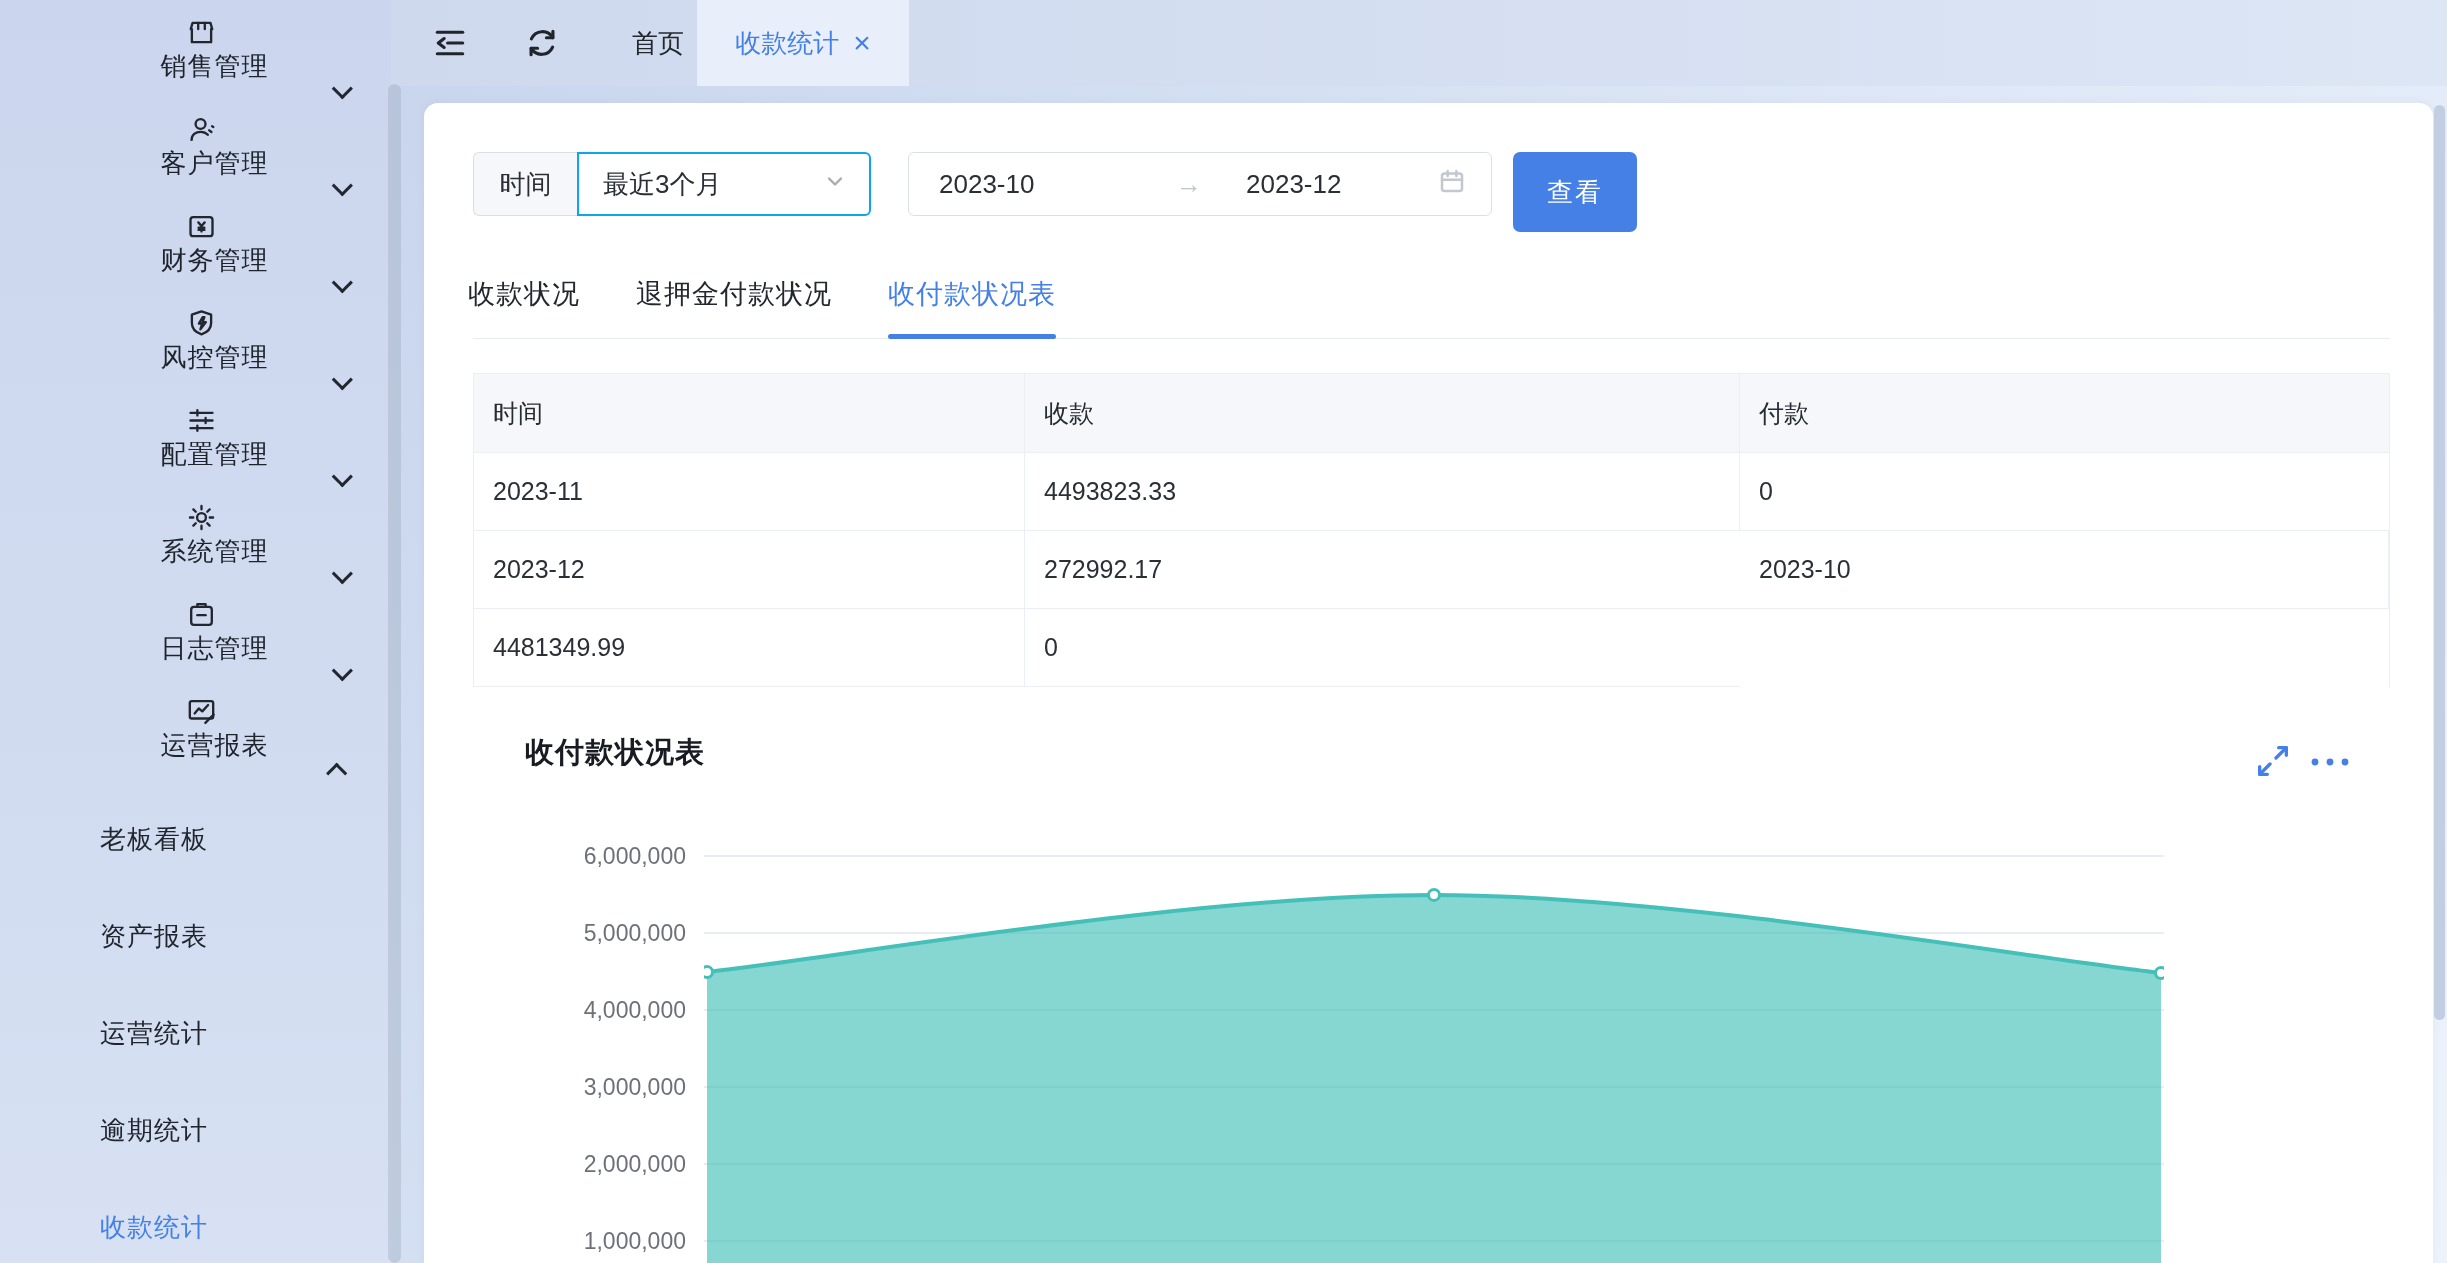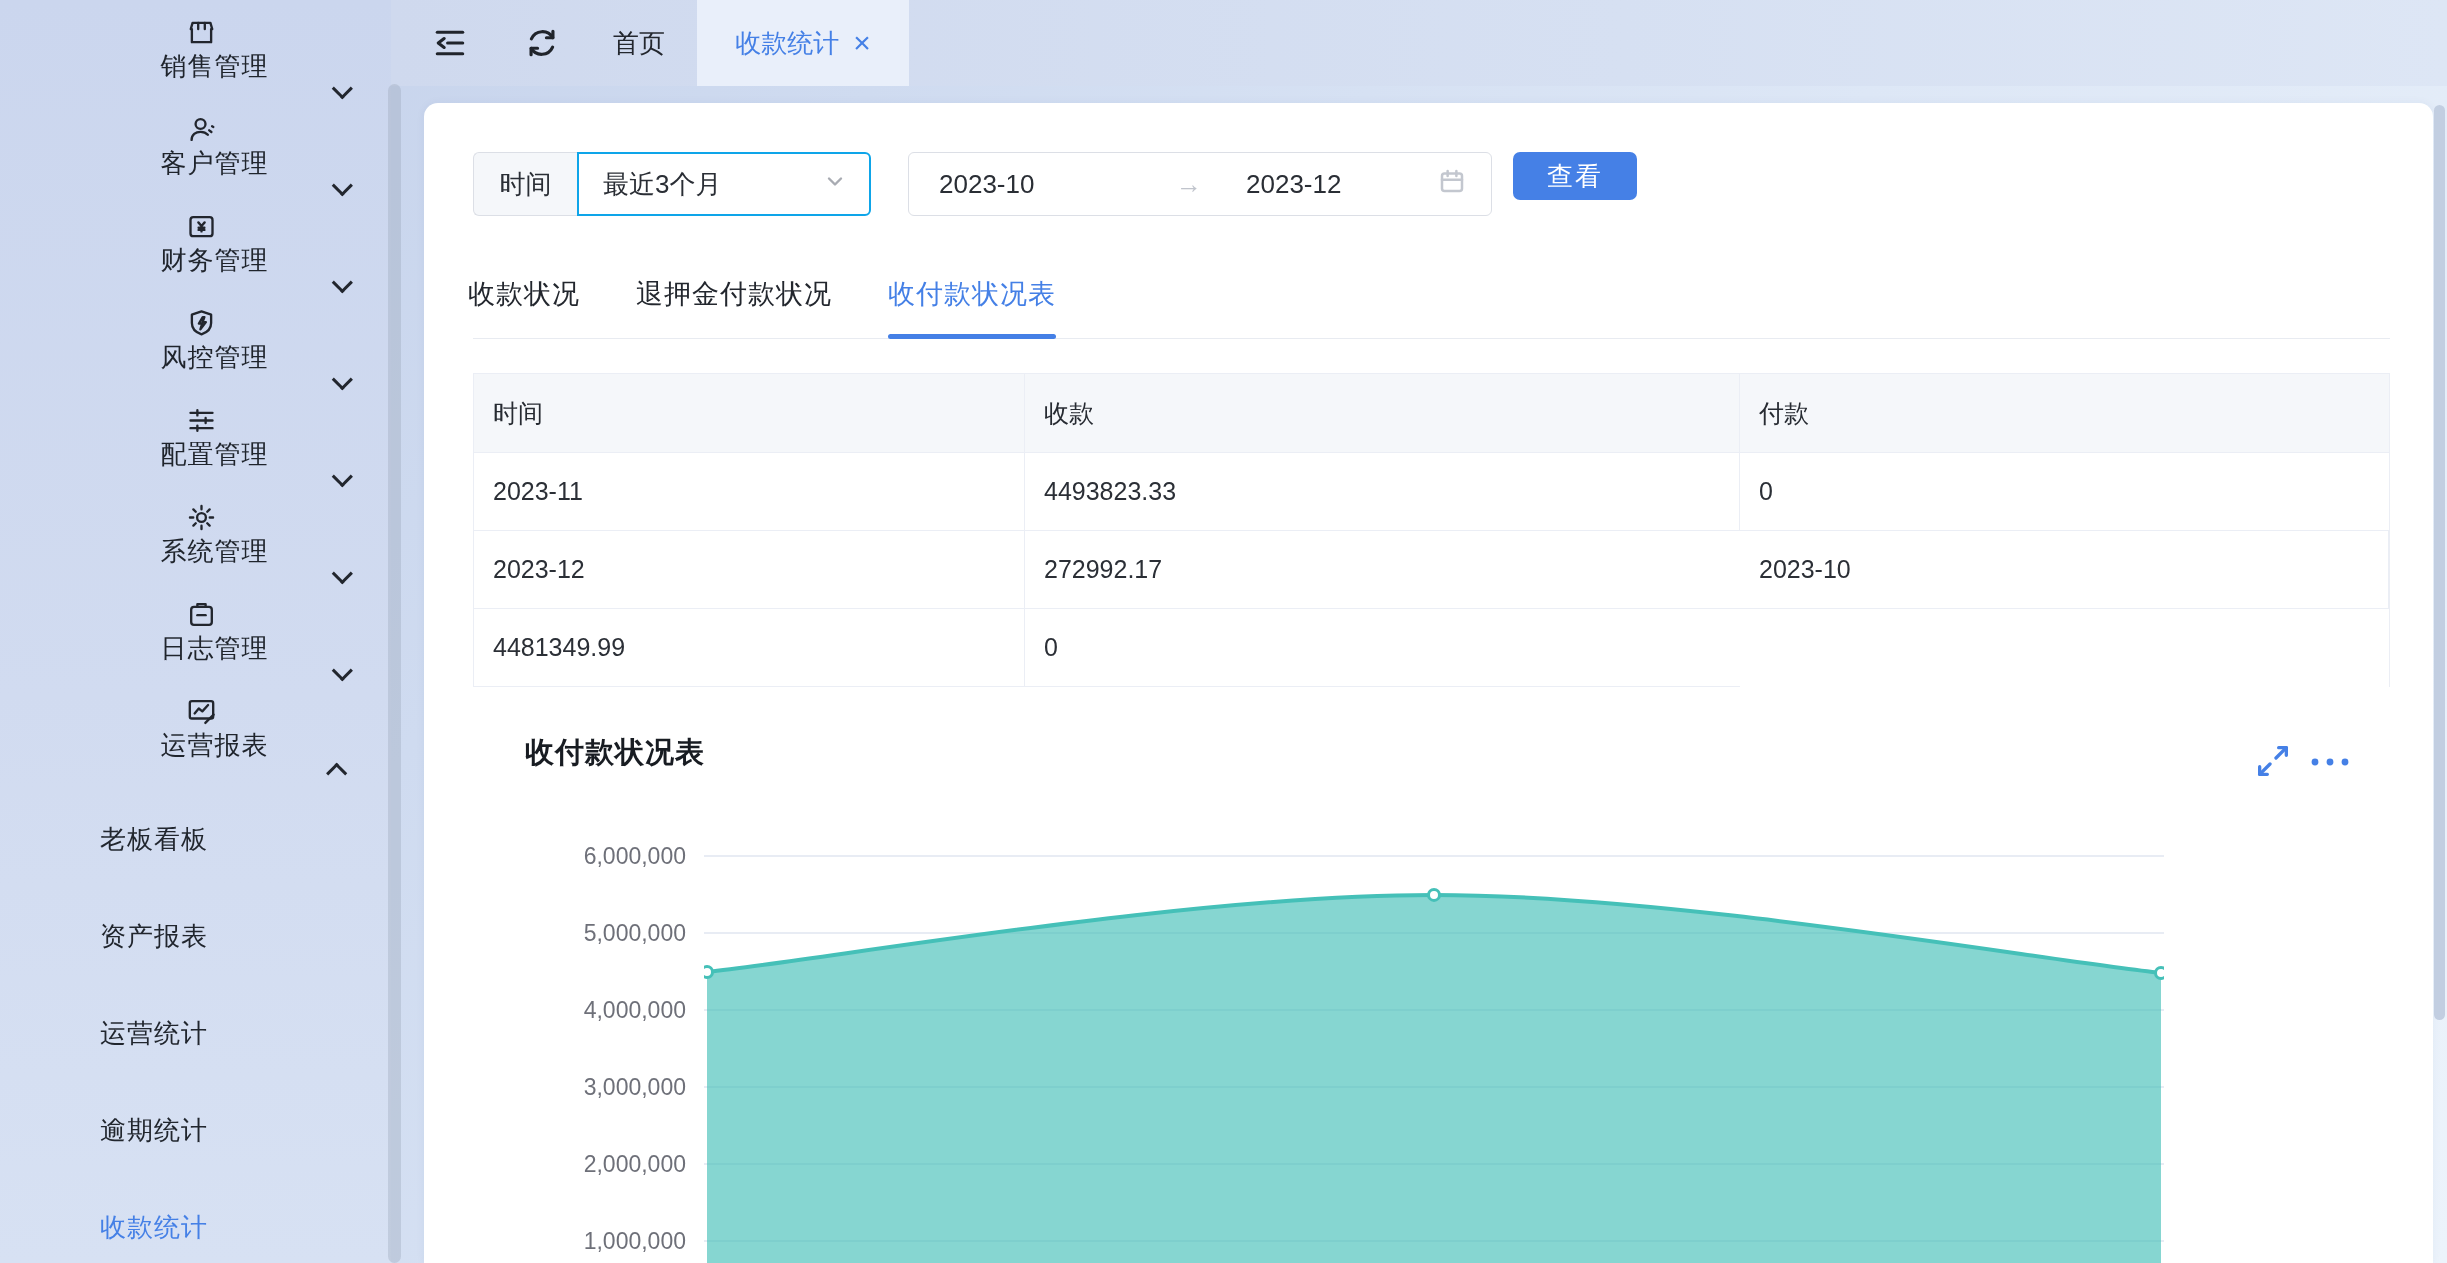--- a/index.html
+++ b/index.html
@@ -25,21 +25,21 @@
   .side-scroll-thumb { position:absolute; left:388px; top:84px; width:13px; height:1179px;
                        border-radius:7px; background:rgba(150,160,178,0.33); z-index:4; }
 
   
   .topbar { position:absolute; left:391px; top:0; width:2056px; height:86px;
             background:linear-gradient(90deg,#cfd9ee 0%,#d6e0f2 60%,#dde6f5 100%); z-index:2; }
   .icon-btn { position:absolute; top:24px; width:38px; height:38px; cursor:pointer; }
   .icon-btn svg { width:38px; height:38px; stroke:#20242b; fill:none; stroke-width:2; stroke-linecap:round; stroke-linejoin:round; }
   .tb-fold { left:40px; }
   .tb-refresh { left:132px; }
-  .tb-tab-home { position:absolute; left:188px; top:0; width:120px; height:86px; display:flex;
+  .tb-tab-home { position:absolute; left:207px; top:0; width:120px; height:86px; display:flex;
                  align-items:center; justify-content:center; font-size:26px; color:#23272e; cursor:pointer; }
   .tb-tab-active { position:absolute; left:306px; top:0; width:212px; height:86px; background:#e9effa;
                    display:flex; align-items:center; justify-content:center; gap:14px; cursor:pointer; }
   .tb-tab-active .t-label { font-size:26px; color:#4580e6; }
   .tb-tab-active .t-close { font-size:30px; color:#4580e6; line-height:1; cursor:pointer; }
 
   
   .card { position:absolute; left:424px; top:103px; width:2009px; height:1160px; background:#ffffff;
           border-radius:14px 14px 0 0; z-index:2; box-shadow:0 0 10px rgba(40,60,110,0.05);padding-left:32px; }
 
@@ -52,21 +52,21 @@
               padding:0 22px 0 24px; font-size:26px; color:#2a2e35; cursor:pointer; }
   .f-select .caret { margin-left:auto; }
   .f-select .caret svg { width:24px; height:24px; stroke:#a8abb2; fill:none; stroke-width:2.4; stroke-linecap:round; stroke-linejoin:round; }
   .f-range { position:absolute; left:484px; top:49px; width:584px; height:64px; background:#fff;
              border:1px solid #dcdfe6; border-radius:6px; display:flex; align-items:center;
              padding:0 24px 0 30px; font-size:26px; color:#2a2e35; cursor:text; }
   .f-range .d-start { width:215px; }
   .f-range .d-arrow { width:70px; color:#c0c4cc; font-size:26px; text-align:center; }
   .f-range .d-end { flex:1; padding-left:22px; }
   .f-range .cal svg { width:30px; height:30px; stroke:#c3c7cf; fill:none; stroke-width:2; stroke-linecap:round; }
-  .f-view { position:absolute; left:1089px; top:49px; width:124px; height:48px; background:#4580e6;
+  .f-view { position:absolute; left:1089px; top:49px; width:124px; height:80px; background:#4580e6;
             border:none; border-radius:7px; color:#fff; font-size:26px; letter-spacing:2px;
             font-family:inherit; cursor:pointer; }
 
   
   .ctab-line { position:absolute; left:49px; top:235px; width:1917px; height:1px; background:#e8ebf1; }
   .ctabs { position:absolute; left:44px; top:165px; height:71px; display:flex; gap:56px; }
   .ctab { position:relative; height:71px; display:flex; align-items:flex-start; padding-top:8px;
           font-size:27px; color:#23272e; letter-spacing:1px; cursor:pointer; }
   .ctab.active { color:#4580e6; }
   .ctab.active::after { content:""; position:absolute; left:0; right:0; bottom:0; height:5px;

